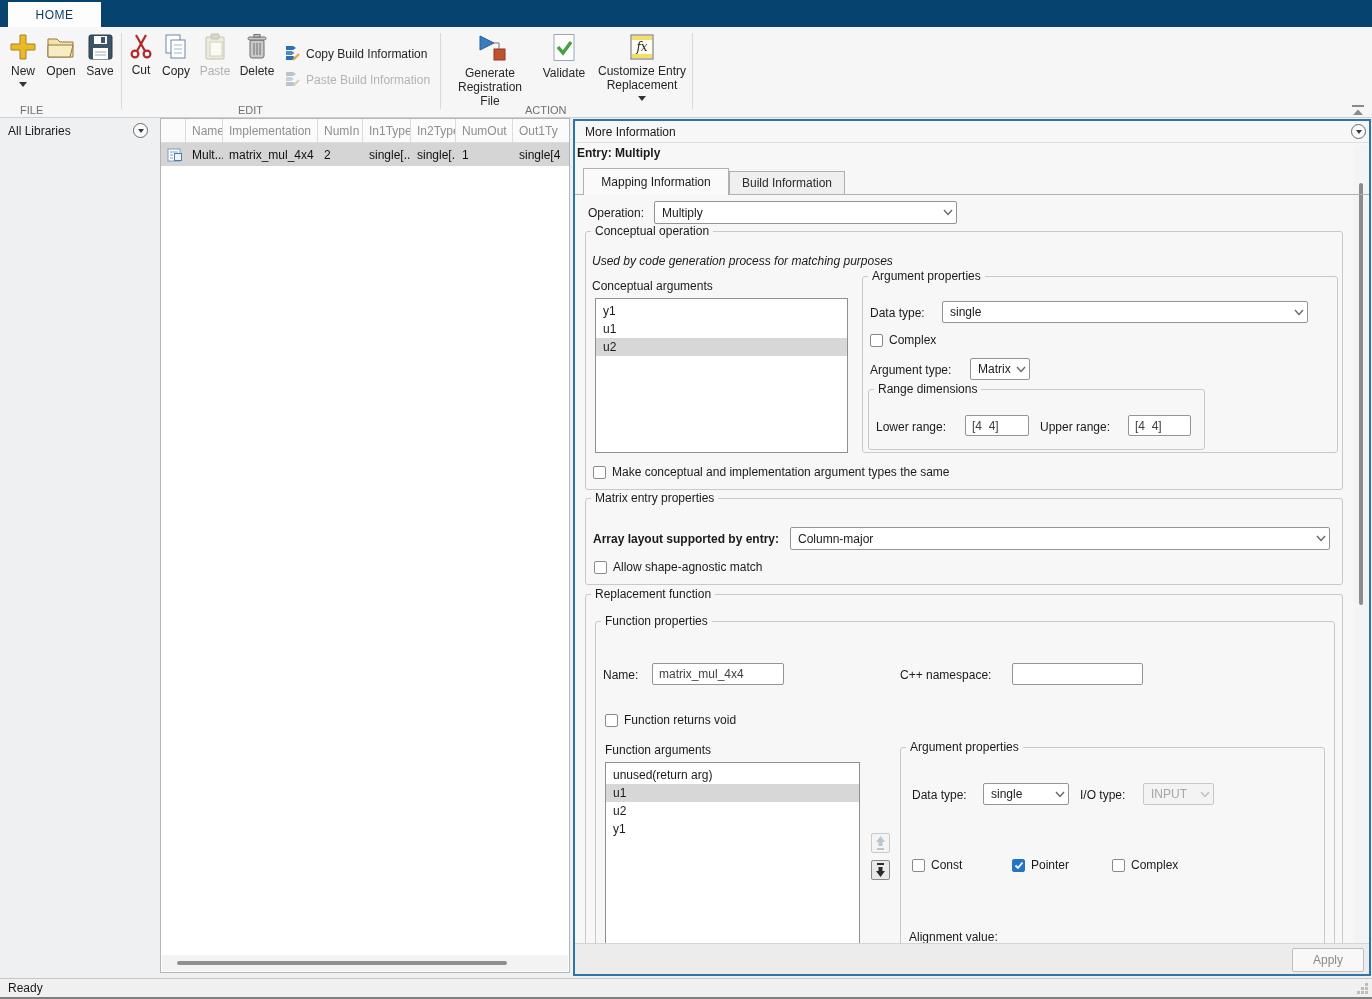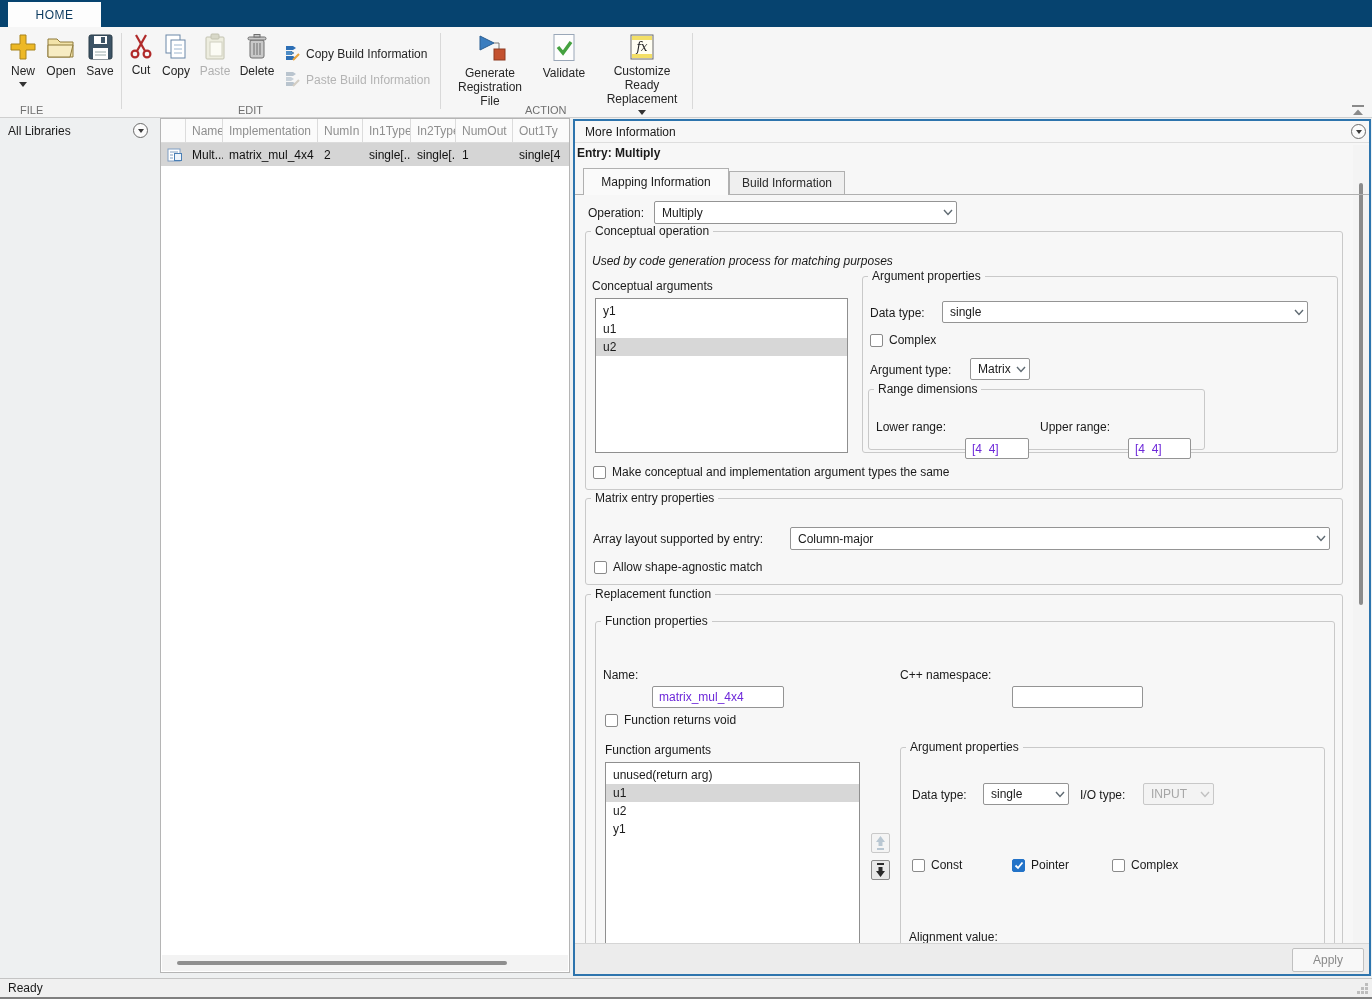--- a/index.html
+++ b/index.html
@@ -56,21 +56,21 @@
   .tab-baseline { position:absolute; left:0; top:73px; width:794px; height:1px; background:#b0b0b0; z-index:2; }
 
   .group { position:absolute; border:1px solid #c9c9c9; border-radius:3px; }
   .legend { position:absolute; background:#f7f7f7; padding:0 4px; z-index:4; white-space:nowrap; }
 
   .dd { position:absolute; background:#ffffff; border:1px solid #949494; border-radius:2px; display:flex; align-items:center; }
   .dd .v { padding-left:7px; flex:1; white-space:pre; overflow:hidden; }
   .dd .chev { width:16px; display:flex; justify-content:center; }
   .dd.disabled { background:#f3f3f3; border-color:#c8c8c8; color:#a6a6a6; }
 
-  .ti { position:absolute; background:#fff; border:1px solid #949494; border-radius:2px; font:12px "Liberation Sans",sans-serif; padding-left:6px; white-space:pre; color:#6d28d9;margin-top:23px; }
+  .ti { position:absolute; background:#fff; border:1px solid #949494; border-radius:2px; font:12px "Liberation Sans",sans-serif; padding-left:6px; white-space:pre; color:#404040; }
   input.ti { outline:none; }
 
   .cbrow { position:absolute; display:flex; align-items:center; gap:6px; }
   .cb { width:13px; height:13px; border:1px solid #8a8a8a; border-radius:2px; background:#fff; flex:none; display:flex; align-items:center; justify-content:center; }
   .cb.checked { background:#2373c8; border-color:#2373c8; }
 
   .listbox { position:absolute; background:#fff; border:1px solid #8f8f8f; overflow:hidden; }
   .listbox .li { height:18px; line-height:18px; padding-left:7px; white-space:nowrap; }
   .listbox .li.sel { background:#d7d7d7; }
 
@@ -208,21 +208,21 @@
         </svg>
       <span class="lbl">Validate</span>
     </div>
     <div class="bigbtn" style="left:596px;width:92px;">
       <svg width="26" height="28" viewBox="0 0 26 28">
           <rect x="2" y="2" width="22" height="24" fill="#fffef2" stroke="#6b6b6b"></rect>
           <rect x="3" y="3" width="20" height="4" fill="#f3df66"></rect>
           <rect x="3" y="21" width="20" height="4" fill="#f3df66"></rect>
           <text x="13" y="18" font-family="DejaVu Serif, serif" font-style="italic" font-size="12" text-anchor="middle" fill="#222">fx</text>
         </svg>
-      <span class="lbl">Customize Ready Replacement</span>
+      <span class="lbl">Customize Entry Replacement</span>
       <span class="caret"></span>
     </div>
     <div class="rb-divider" style="left:692px;"></div>
     <div class="rb-sec-label" style="left:525px;width:80px;">ACTION</div>
 
     <svg class="minimize-ribbon" viewBox="0 0 16 14">
         <rect x="2" y="2" width="12" height="2" fill="#8a8a8a"></rect>
         <path d="M3 12 L8 6.5 L13 12 Z" fill="#8a8a8a"></path>
       </svg>
   </div>
@@ -341,21 +341,21 @@
         <span class="lab" style="left:465px;top:299px;">Upper range:</span>
         <input class="ti" style="left: 553px; top: 294px; width: 63px; height: 21px;" value="[4  4]">
 
         <div class="cbrow" style="left:18px;top:344px;">
           <span class="cb"></span>
           <span>Make conceptual and implementation argument types the same</span>
         </div>
 
         <div class="group" style="left:10px;top:377px;width:758px;height:87px;"></div>
         <span class="legend" style="left:16px;top:370px;">Matrix entry properties</span>
-        <span class="lab" style="left:18px;top:411px;">Array layout supported by entry:</span>
+        <span class="lab" style="left:18px;top:411px;font-weight:bold;">Array layout supported by entry:</span>
         <div class="dd" style="left:215px;top:406px;width:540px;height:23px;">
           <span class="v">Column-major</span>
           <span class="chev">
               <svg width="10" height="7" viewBox="0 0 10 7">
                 <polyline points="1,1 5,5.5 9,1" fill="none" stroke="#5f6a72" stroke-width="1.4"></polyline>
               </svg>
             </span>
         </div>
         <div class="cbrow" style="left:19px;top:439px;">
           <span class="cb"></span>

